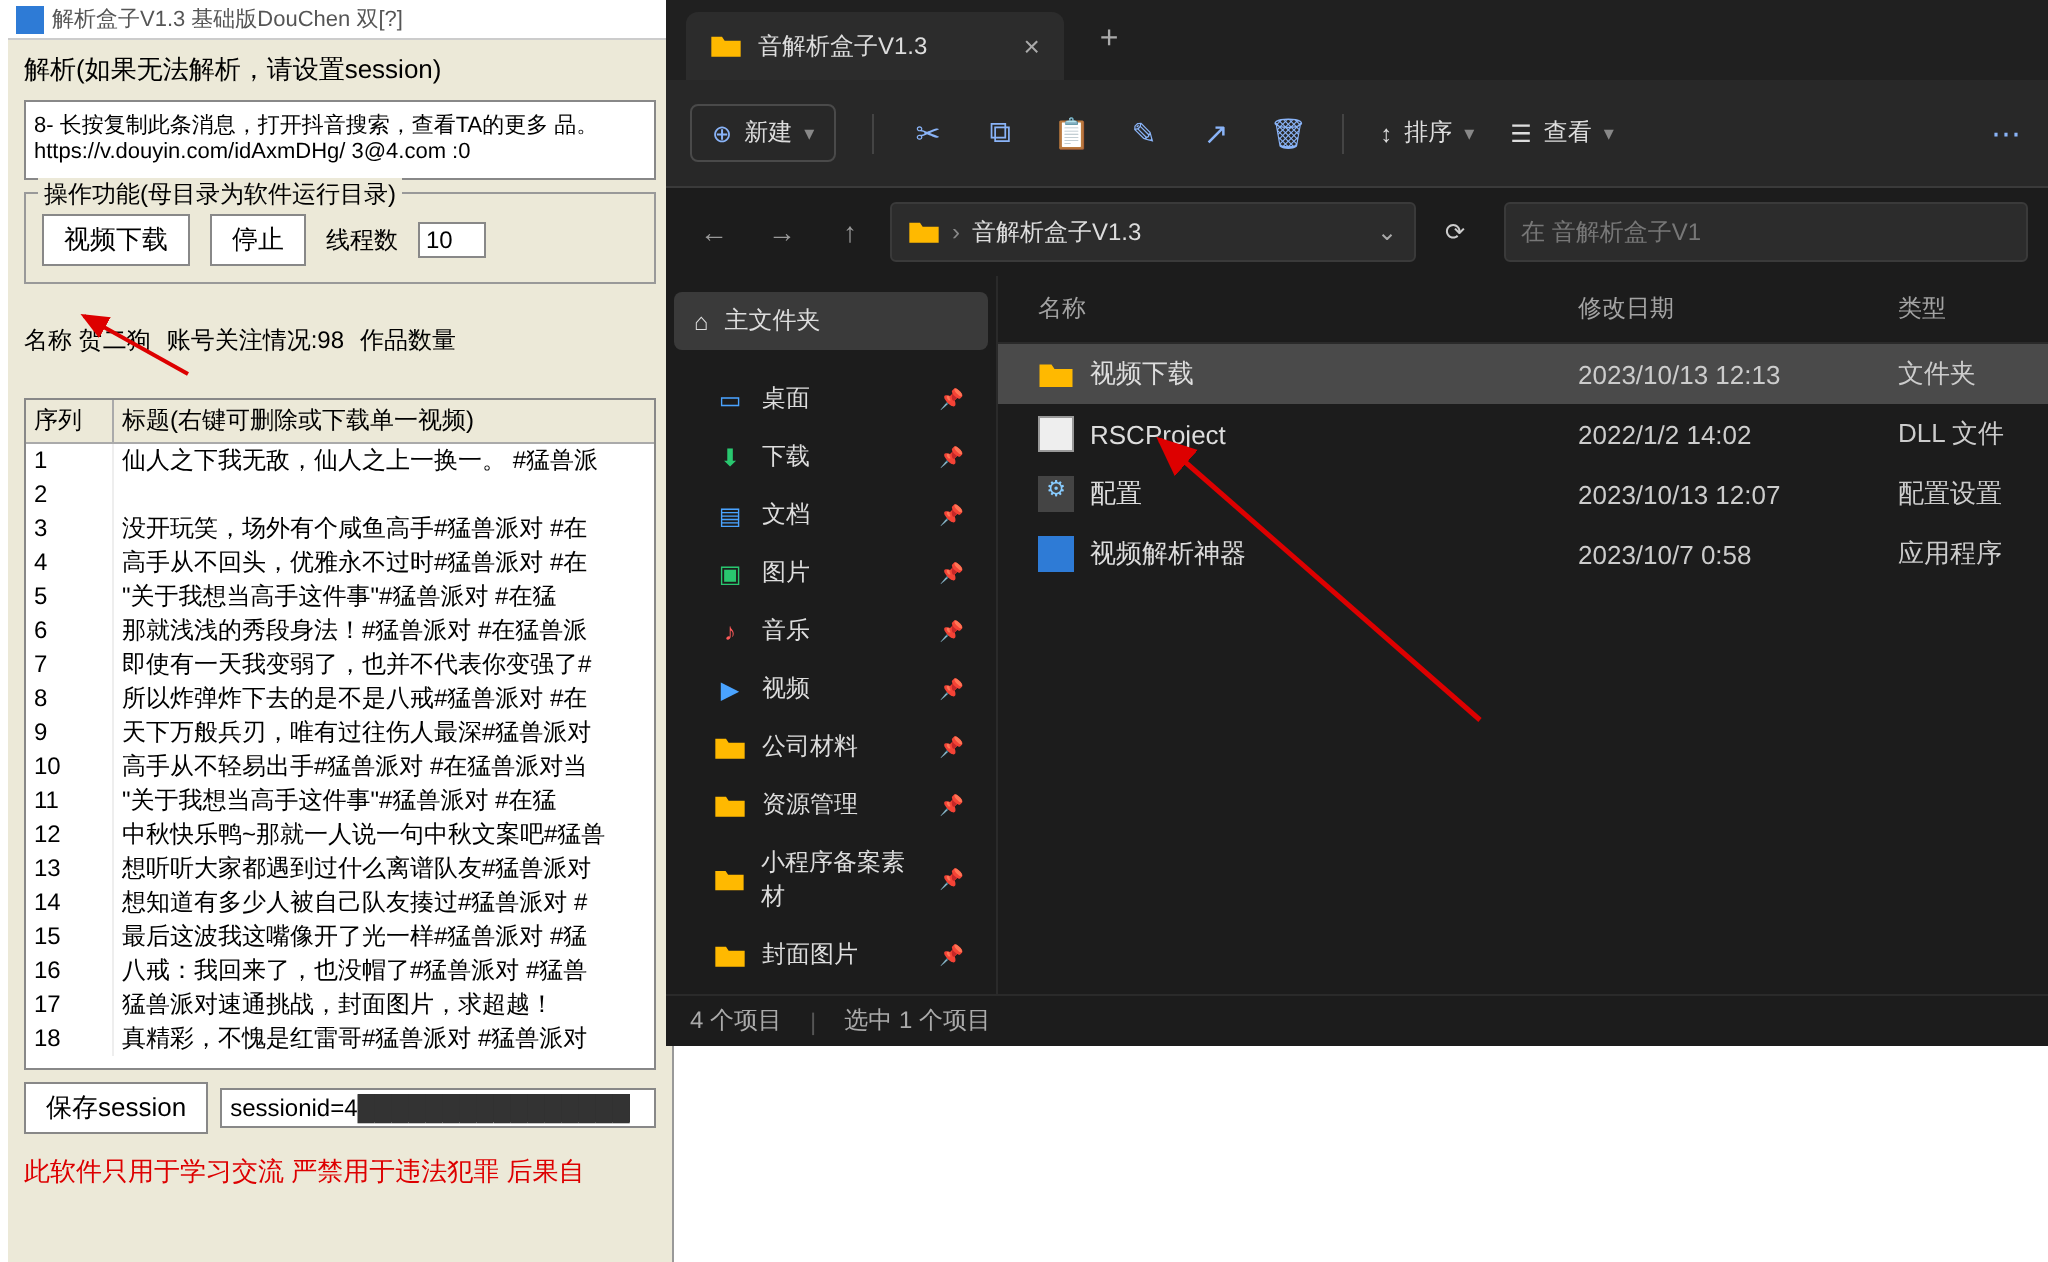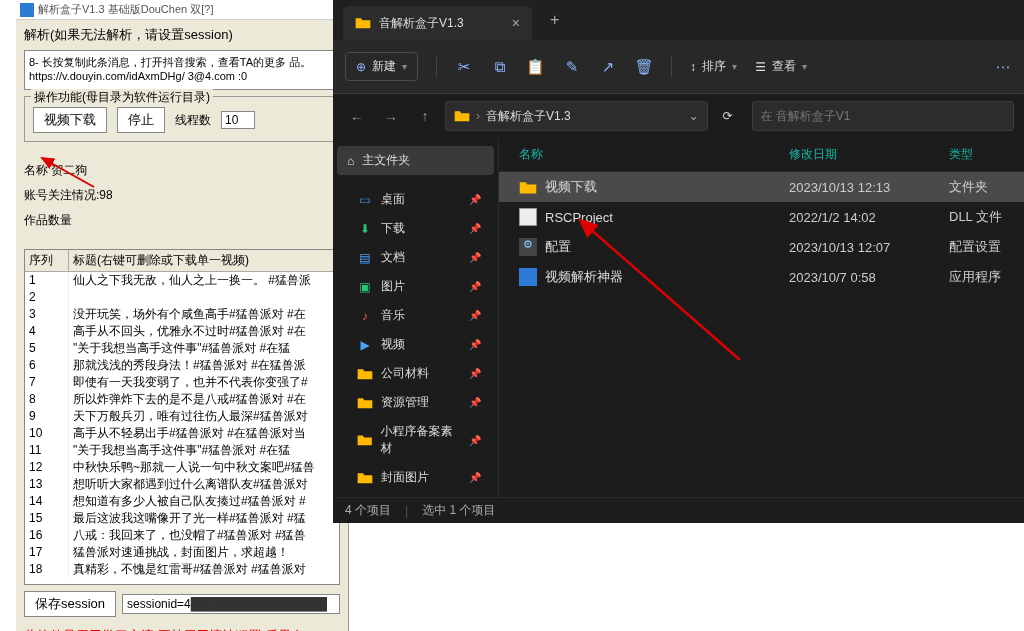--- a/index.html
+++ b/index.html
@@ -1,29 +1,29 @@
 <!DOCTYPE html>
 <html><head>
 <meta charset="utf-8">
 <style>
 * { margin: 0; padding: 0; box-sizing: border-box; }
 body { font-family: "Microsoft YaHei", sans-serif; font-size: 12px; width: 1024px; height: 631px; overflow: hidden; position: relative; background: #fff; }
 
 
-.left-window { position: absolute; left: 16px; top: 0; width: 333px; height: 631px; background: #ece9d8; border-right: 1px solid #999; }
+.left-window { position: absolute; left: 4px; top: 0; width: 333px; height: 631px; background: #ece9d8; border-right: 1px solid #999; }
 .titlebar { height: 20px; background: #fff; border-bottom: 1px solid #ccc; display: flex; align-items: center; padding: 0 4px; font-size: 11px; color: #555; }
 .titlebar-icon { width: 14px; height: 14px; background: #2e7bd6; margin-right: 4px; }
 .section-label { padding: 6px 8px 4px; font-size: 13px; }
 .url-box { margin: 2px 8px; background: #fff; border: 1px solid #888; padding: 4px; font-size: 11px; height: 40px; overflow: hidden; }
 .ops-box { margin: 6px 8px 4px; border: 1px solid #999; padding: 6px 4px 4px; position: relative; }
 .ops-box .legend { position: absolute; top: -8px; left: 6px; background: #ece9d8; padding: 0 3px; font-size: 12px; }
 .btn-row { display: flex; gap: 10px; align-items: center; margin: 4px; }
 .win-btn { background: #fff; border: 1px solid #888; padding: 3px 10px; font-size: 13px; cursor: pointer; }
 .small-input { width: 34px; background: #fff; border: 1px solid #888; padding: 1px 3px; font-size: 12px; }
-.info-line { margin: 20px 8px; font-size: 12px; display: flex; gap: 8px; flex-direction: column; }
+.info-line { margin: 20px 8px; font-size: 12px; display: flex; gap: 8px; }
 .grid-wrap { margin: 2px 8px; background: #fff; border: 1px solid #888; height: 336px; overflow: hidden; }
 .grid-header { display: flex; background: #ece9d8; border-bottom: 1px solid #aaa; font-size: 12px; }
 .grid-header .col1 { width: 44px; padding: 2px 4px; border-right: 1px solid #aaa; }
 .grid-header .col2 { flex: 1; padding: 2px 4px; }
 .grid-body { font-size: 12px; }
 .grid-row { display: flex; line-height: 17px; }
 .grid-row .col1 { width: 44px; padding: 0 4px; border-right: 1px solid #eee; }
 .grid-row .col2 { flex: 1; padding: 0 4px; white-space: nowrap; overflow: hidden; }
 .bottom-row { display: flex; gap: 6px; margin: 6px 8px; align-items: center; }
 .sess-field { flex: 1; background: #fff; border: 1px solid #888; padding: 2px 4px; font-size: 12px; overflow: hidden; white-space: nowrap; }
@@ -49,21 +49,21 @@
 .addr-bar { flex: 1; max-width: 400px; height: 30px; background: #2c2c2c; border: 1px solid #3a3a3a; display: flex; align-items: center; padding: 0 8px; gap: 6px; border-radius: 3px; }
 .addr-chevron { color: #aaa; margin-left: auto; }
 .refresh-btn { width: 28px; height: 28px; display: flex; align-items: center; justify-content: center; color: #ccc; cursor: pointer; }
 .search-box { flex: 1; height: 30px; background: #2c2c2c; border: 1px solid #3a3a3a; display: flex; align-items: center; padding: 0 8px; color: #777; border-radius: 3px; margin-left: 4px; }
 .content { flex: 1; display: flex; overflow: hidden; }
 .sidebar { width: 166px; background: #1c1c1c; padding: 8px 4px; border-right: 1px solid #2a2a2a; }
 .side-main { display: flex; align-items: center; gap: 8px; padding: 6px 10px; background: #3a3a3a; border-radius: 4px; margin-bottom: 10px; }
 .side-item { display: flex; align-items: center; gap: 8px; padding: 6px 12px 6px 20px; cursor: pointer; position: relative; }
 .side-item .pin { margin-left: auto; color: #555; font-size: 10px; }
 .files { flex: 1; background: #1c1c1c; }
-.files-header { display: flex; padding: 8px 10px; color: #14b8a6; font-size: 12px; border-bottom: 1px solid #2a2a2a; }
+.files-header { display: flex; padding: 8px 10px; color: #a3a3a3; font-size: 12px; border-bottom: 1px solid #2a2a2a; }
 .fh-name { width: 280px; padding-left: 10px; }
 .fh-date { width: 160px; }
 .fh-type { flex: 1; }
 .file-row { display: flex; align-items: center; padding: 6px 10px; font-size: 13px; }
 .file-row.selected { background: #4a4a4a; }
 .fr-name { width: 280px; display: flex; align-items: center; gap: 8px; padding-left: 10px; }
 .fr-date { width: 160px; color: #ccc; }
 .fr-type { flex: 1; color: #ccc; }
 .statusbar { height: 26px; background: #1c1c1c; border-top: 1px solid #2a2a2a; display: flex; align-items: center; padding: 0 12px; color: #aaa; font-size: 12px; gap: 14px; }
 

